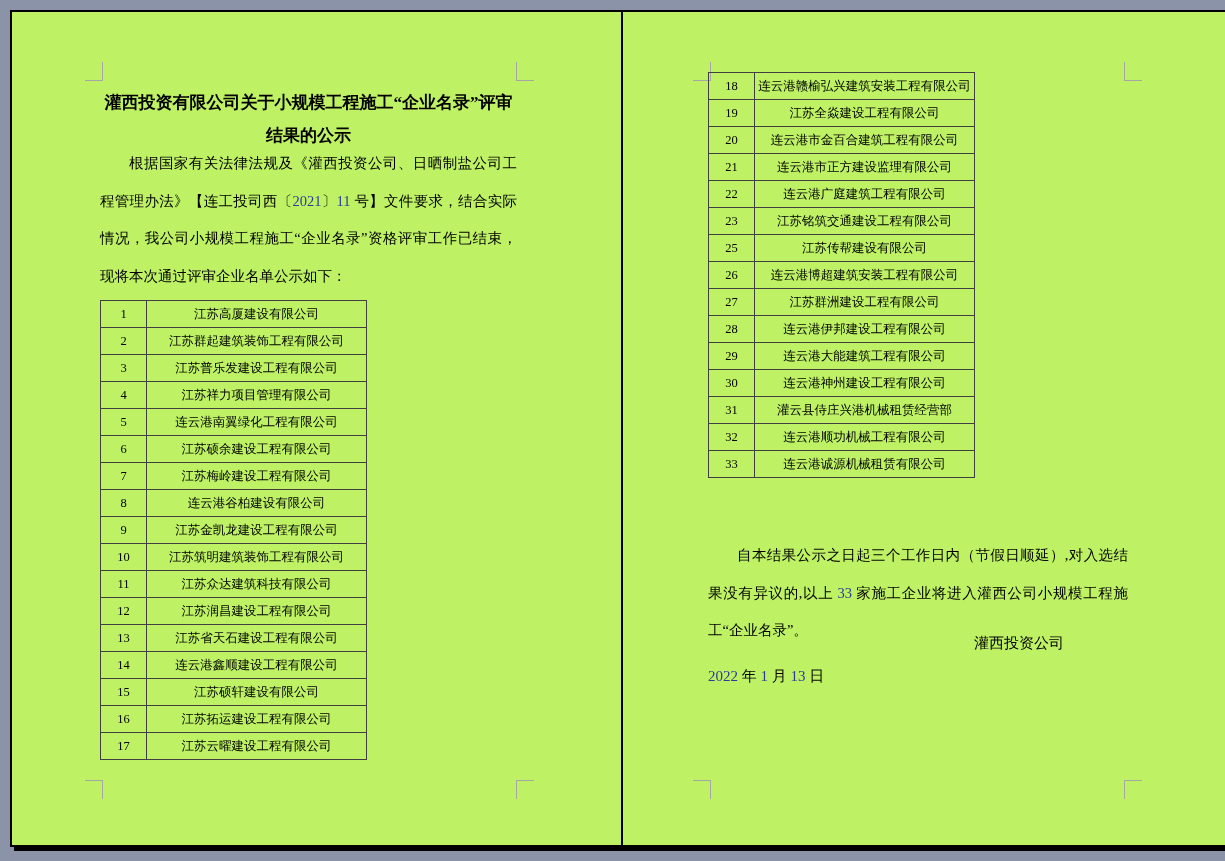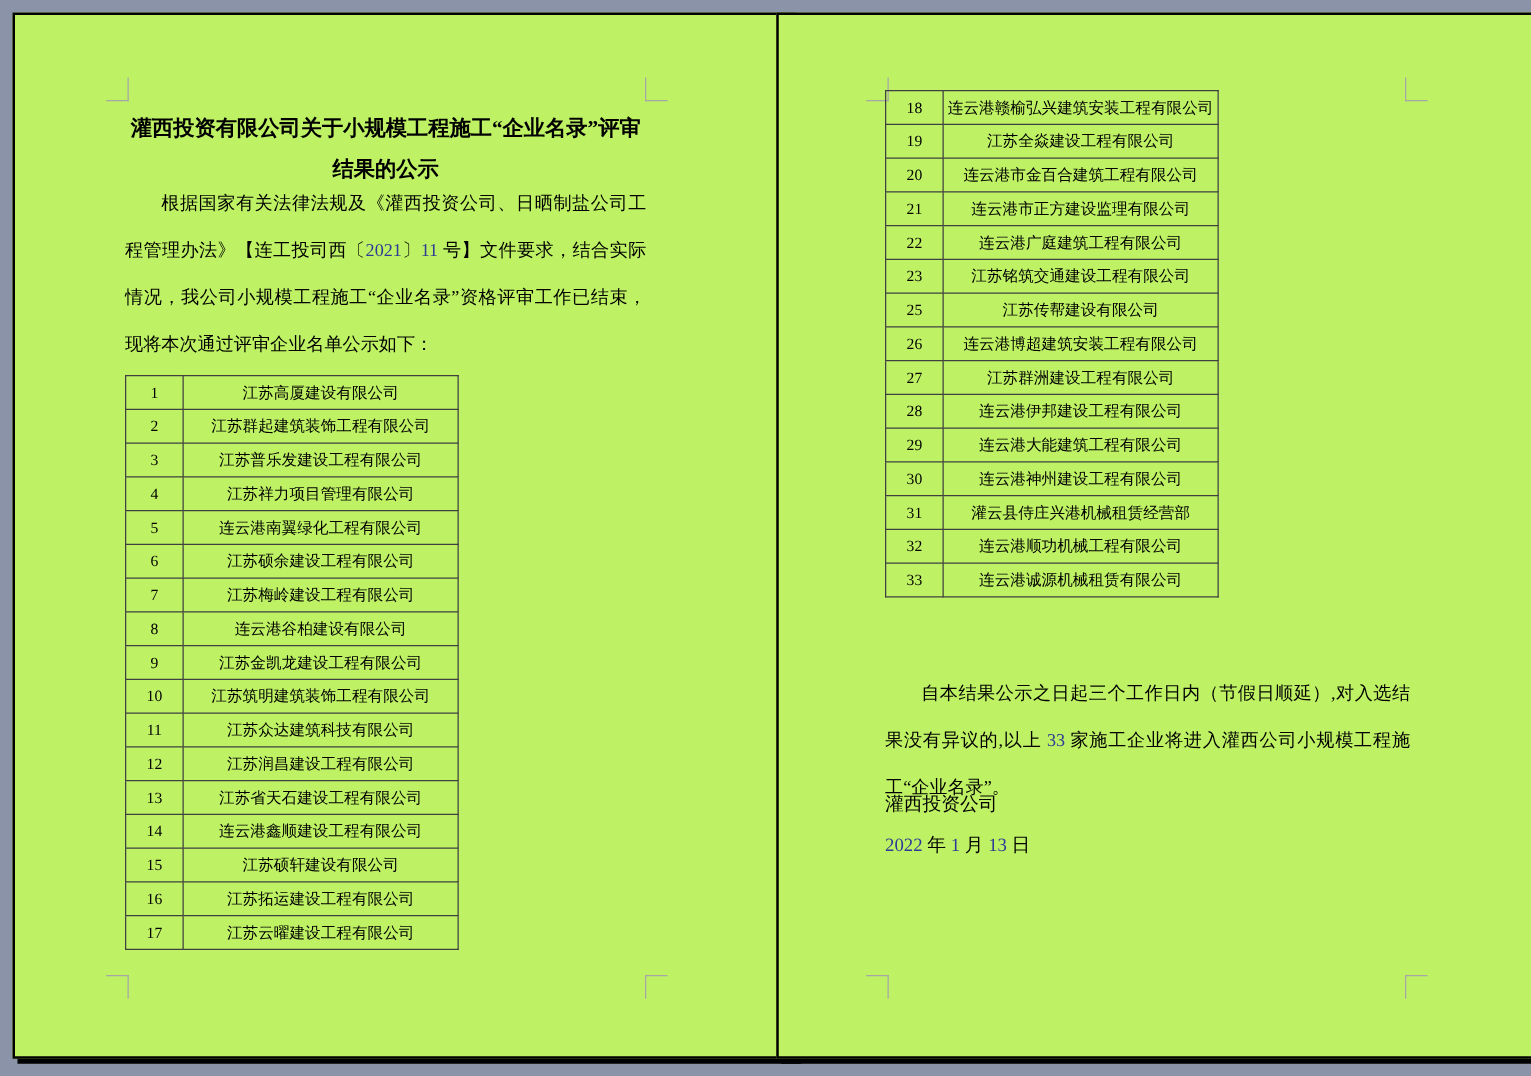--- a/index.html
+++ b/index.html
@@ -78,20 +78,21 @@
     font-size: 12.5px;
     color: #000;
     overflow: hidden;
     white-space: nowrap;
   }
   table.roster td.no { width: 45px; }
 
   .signature {
     position: absolute;
     top: 622px; left: 85px; width: 420px;
+    text-align: right;
     padding-right: 64px;
     box-sizing: border-box;
     font-size: 15px;
     color: #000;
   }
   .dateline {
     position: absolute;
     top: 655px; left: 85px; width: 420px;
     text-align: left;
     padding-right: 44px;

